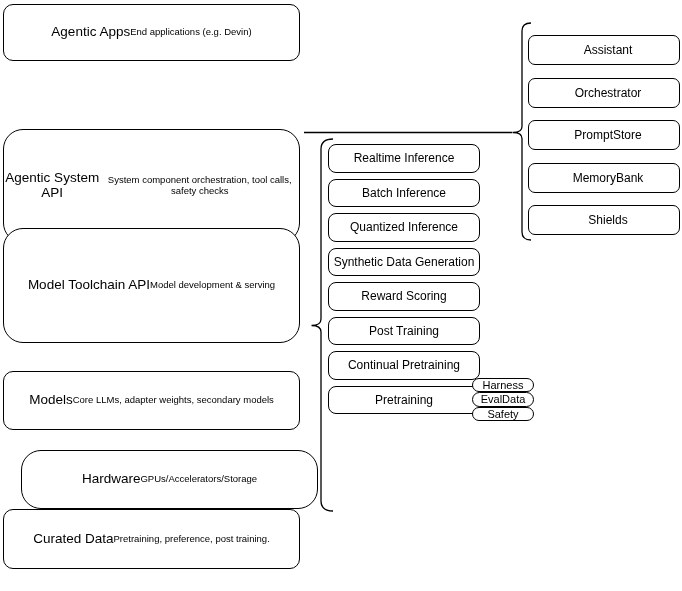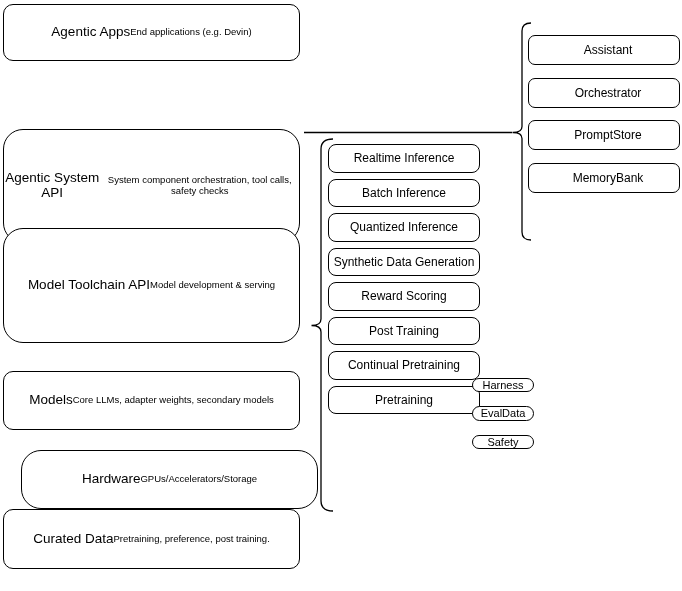--- a/index.html
+++ b/index.html
@@ -88,21 +88,21 @@
     white-space: nowrap;
     padding-left: 8px;
   }
   
   .pill-stack {
     position: absolute;
     right: 148px; top: 377.5px;
     display: flex;
     flex-direction: column;
     align-items: flex-end;
-    gap: 14px;
+    gap: 0;
     z-index: 5;
   }
   .pill {
     box-sizing: border-box;
     width: 62px;
     height: 14.5px;
     border: 1.2px solid #000;
     border-radius: 8px;
     background: #fff;
     display: flex;
@@ -210,15 +210,18 @@
       </div>
 
       <div class="rbox">
         <span>PromptStore</span>
       </div>
 
       <div class="rbox">
         <span>MemoryBank</span>
       </div>
 
+      <div class="rbox">
+        <span>Shields</span>
+      </div>
     </div>
 
 </div>
 
 </body></html>

